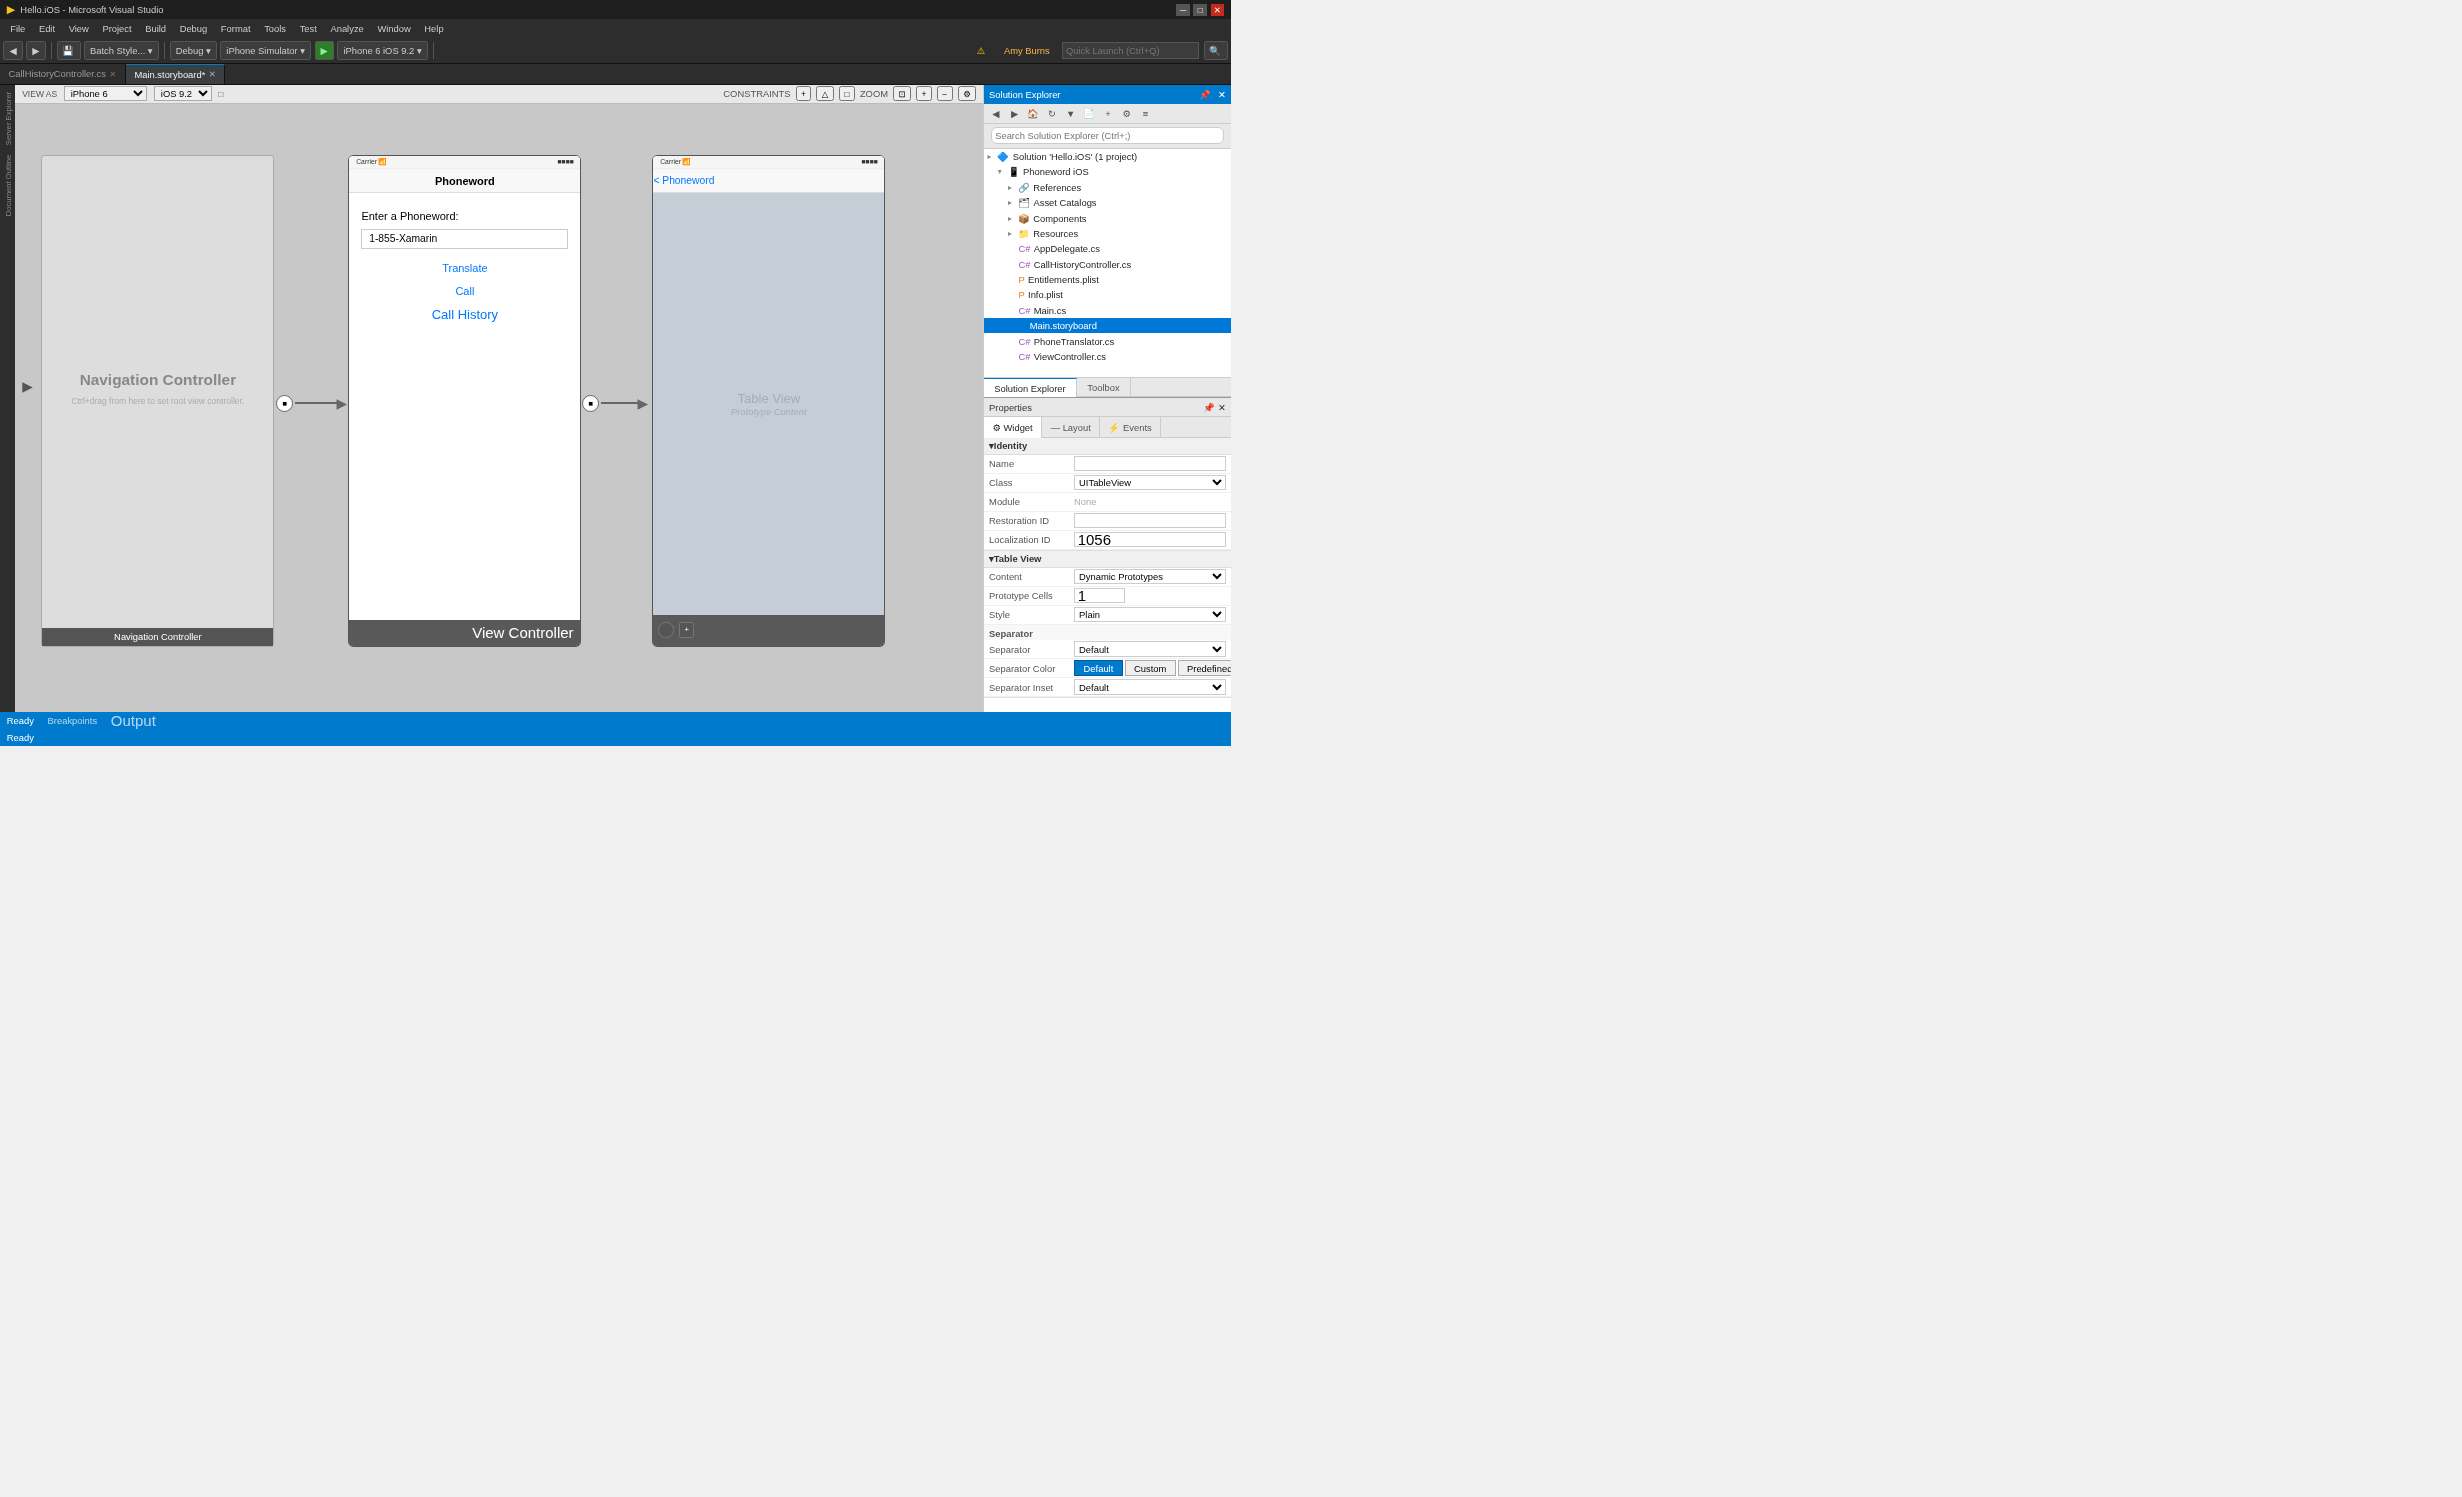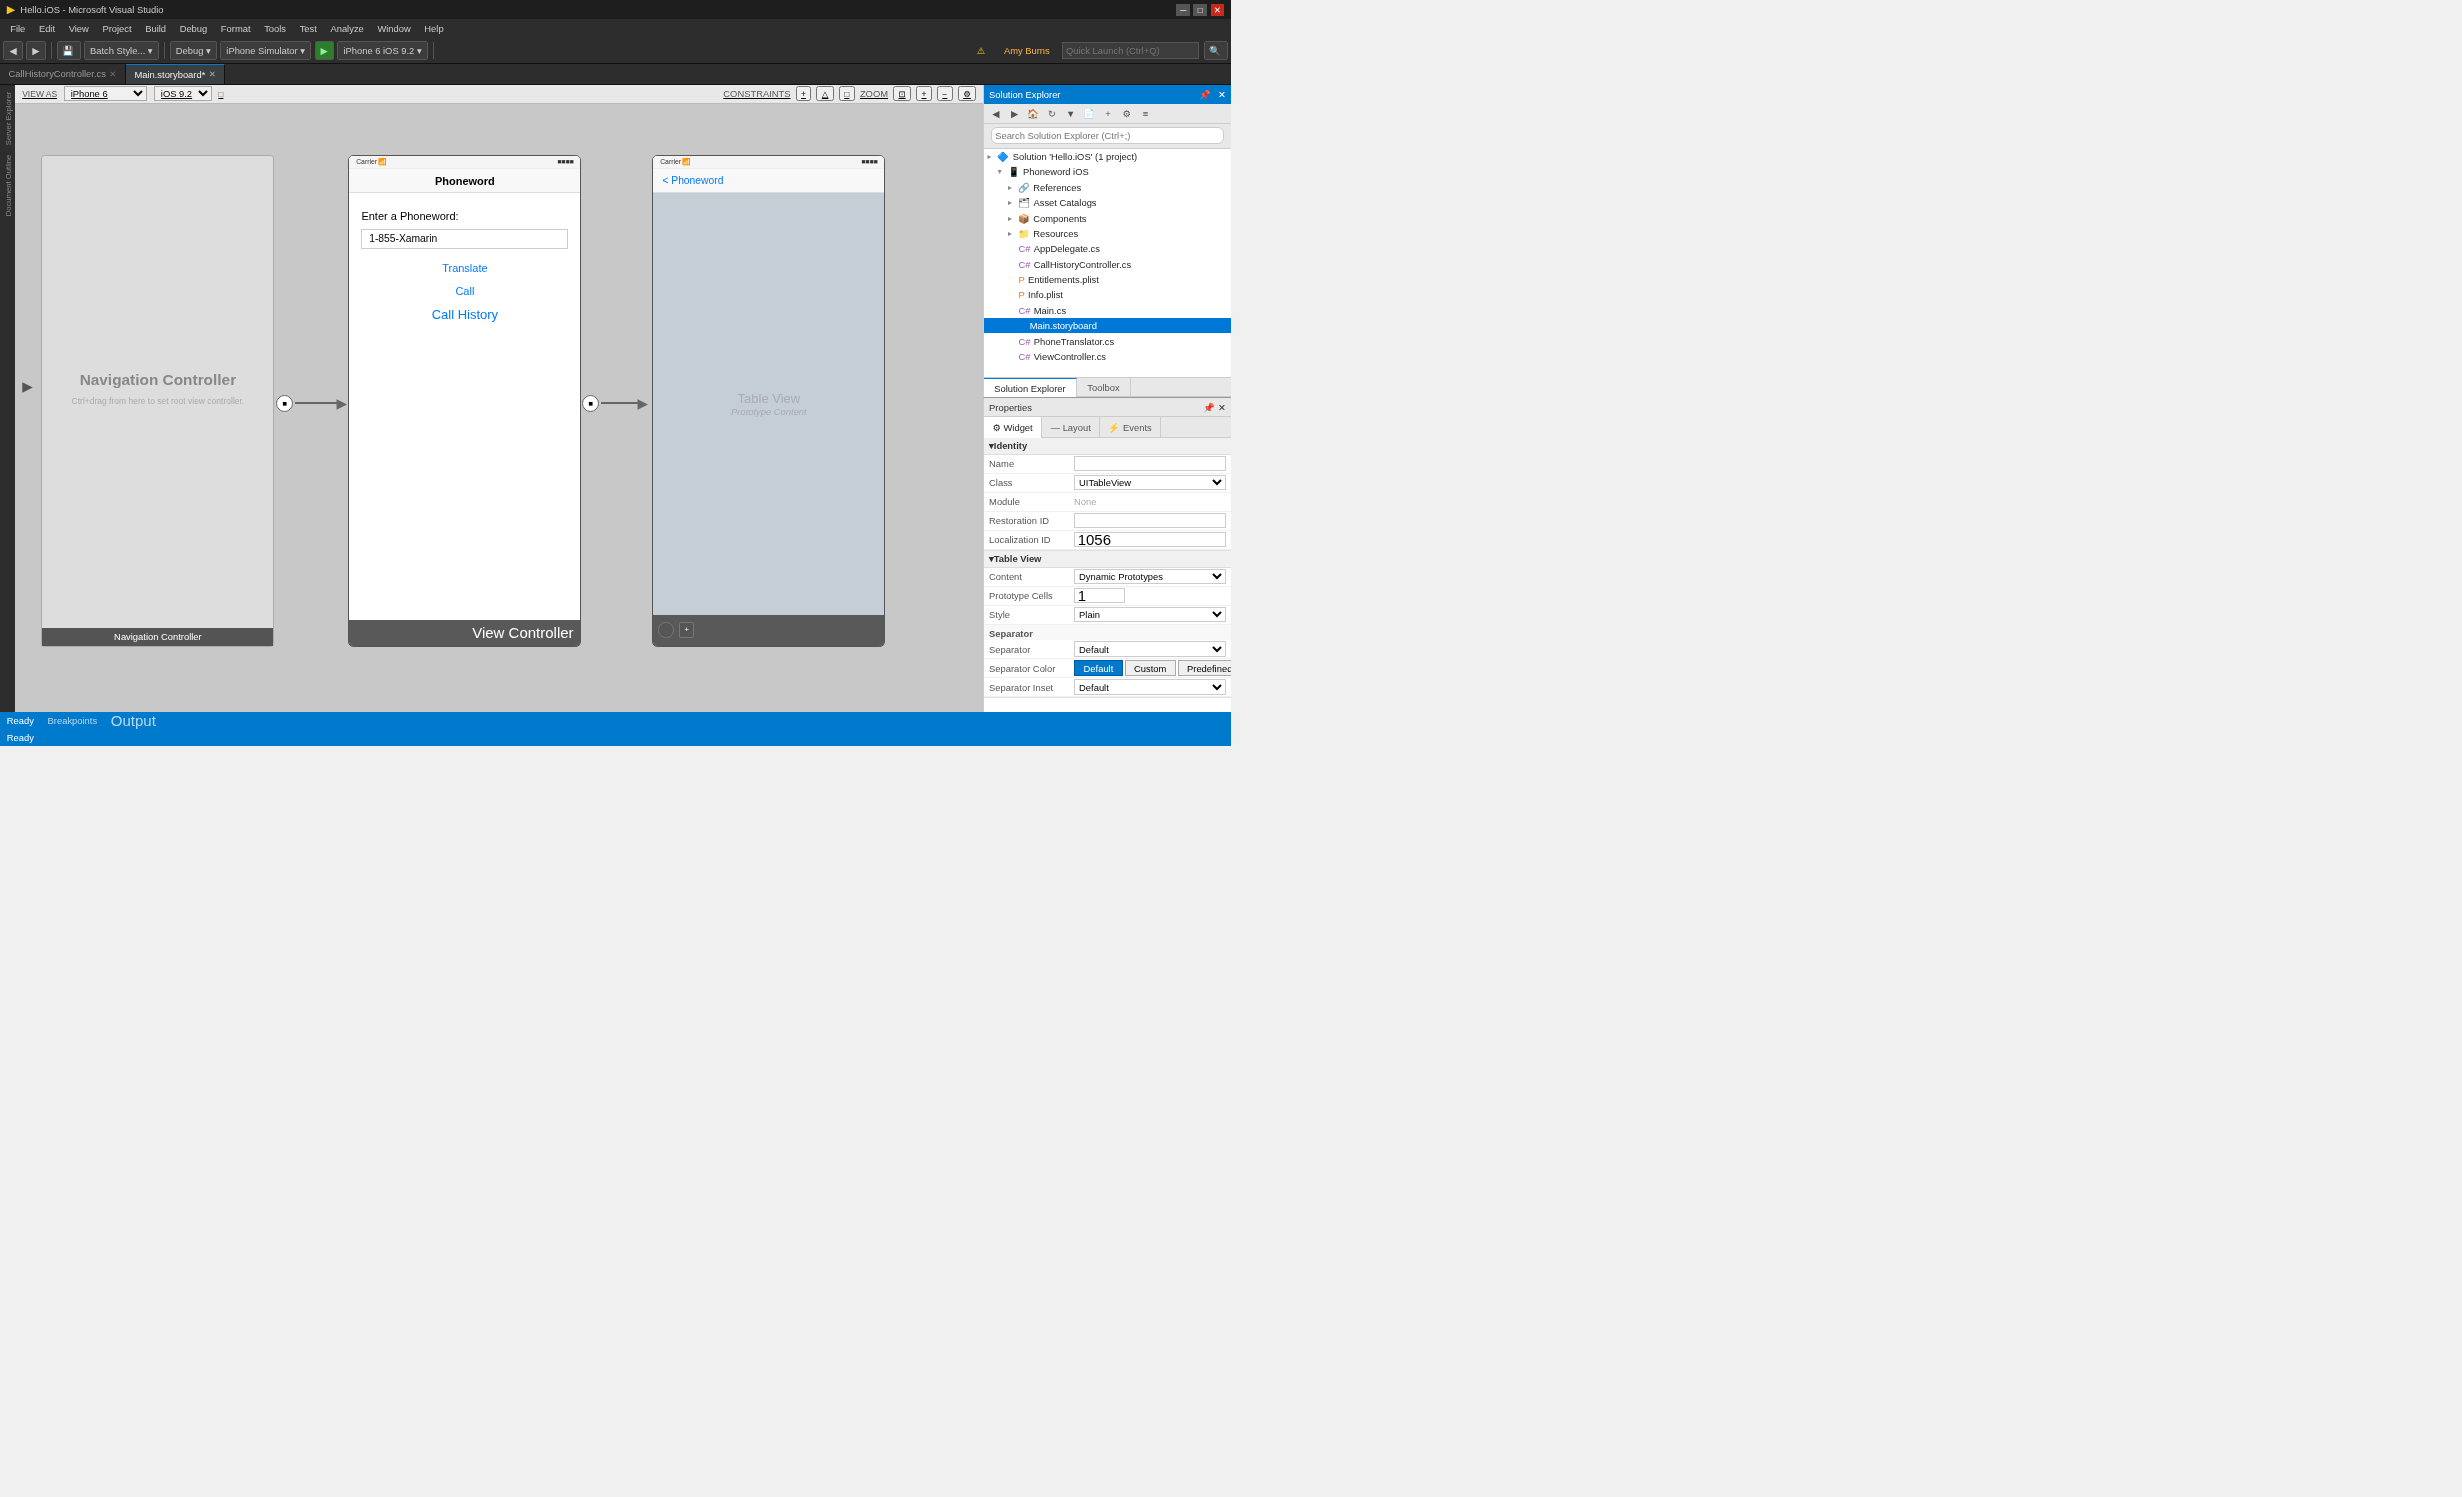--- a/index.html
+++ b/index.html
@@ -131,21 +131,20 @@
     
     .view-as-bar {
       height: 19px;
       background: #e8e8e8;
       border-bottom: 0.9px solid #bbb;
       display: flex;
       align-items: center;
       padding: 0 6.8px;
       font-size: 9.4px;
       gap: 6.8px;
-      text-decoration: underline;
     }
     .view-as-label { color: #555; font-size: 8.5px; text-transform: uppercase; }
     .view-as-select {
       height: 15.4px;
       font-size: 9.4px;
       border: 0.9px solid #aaa;
       background: #f0f0f0;
       padding: 0 1.7px;
     }
     .view-as-right { margin-left: auto; display: flex; gap: 5.1px; align-items: center; }
@@ -524,21 +523,21 @@
           <div style="color:#666; font-size:13.7px; margin-left:-3.4px;">▶</div>
         </div>
 
         <div style="position:absolute; left:637px; top:51px; width:233px; height:492px; background:white; border:1.7px solid #555; border-radius:5.1px; overflow:hidden;">
 
           <div style="height:13.7px; background:#f5f5f5; display:flex; align-items:center; padding:0 6.8px; font-size:6.8px; color:#333; justify-content:space-between; border-bottom:0.9px solid #eee;">
             <span>Carrier 📶</span>
             <span>■■■■</span>
           </div>
 
-          <div style="height:24px; background:#f8f8f8; display:flex; align-items:center; padding:0 9px; border-bottom:0.9px solid #ddd;">
+          <div style="height:24px; background:#f8f8f8; display:flex; align-items:center; padding:0 0; border-bottom:0.9px solid #ddd;">
             <span style="color:#007aff; font-size:10.3px;">&lt; Phoneword</span>
           </div>
 
           <div style="flex:1; background:#c5cdd6; height:calc(100% - 68px);">
             <div style="display:flex; flex-direction:column; align-items:center; justify-content:center; height:100%; color:#9aa;">
               <div style="font-size:13px; color:#aab;">Table View</div>
               <div style="font-size:9.4px; color:#aab; font-style:italic;">Prototype Content</div>
             </div>
           </div>
 

